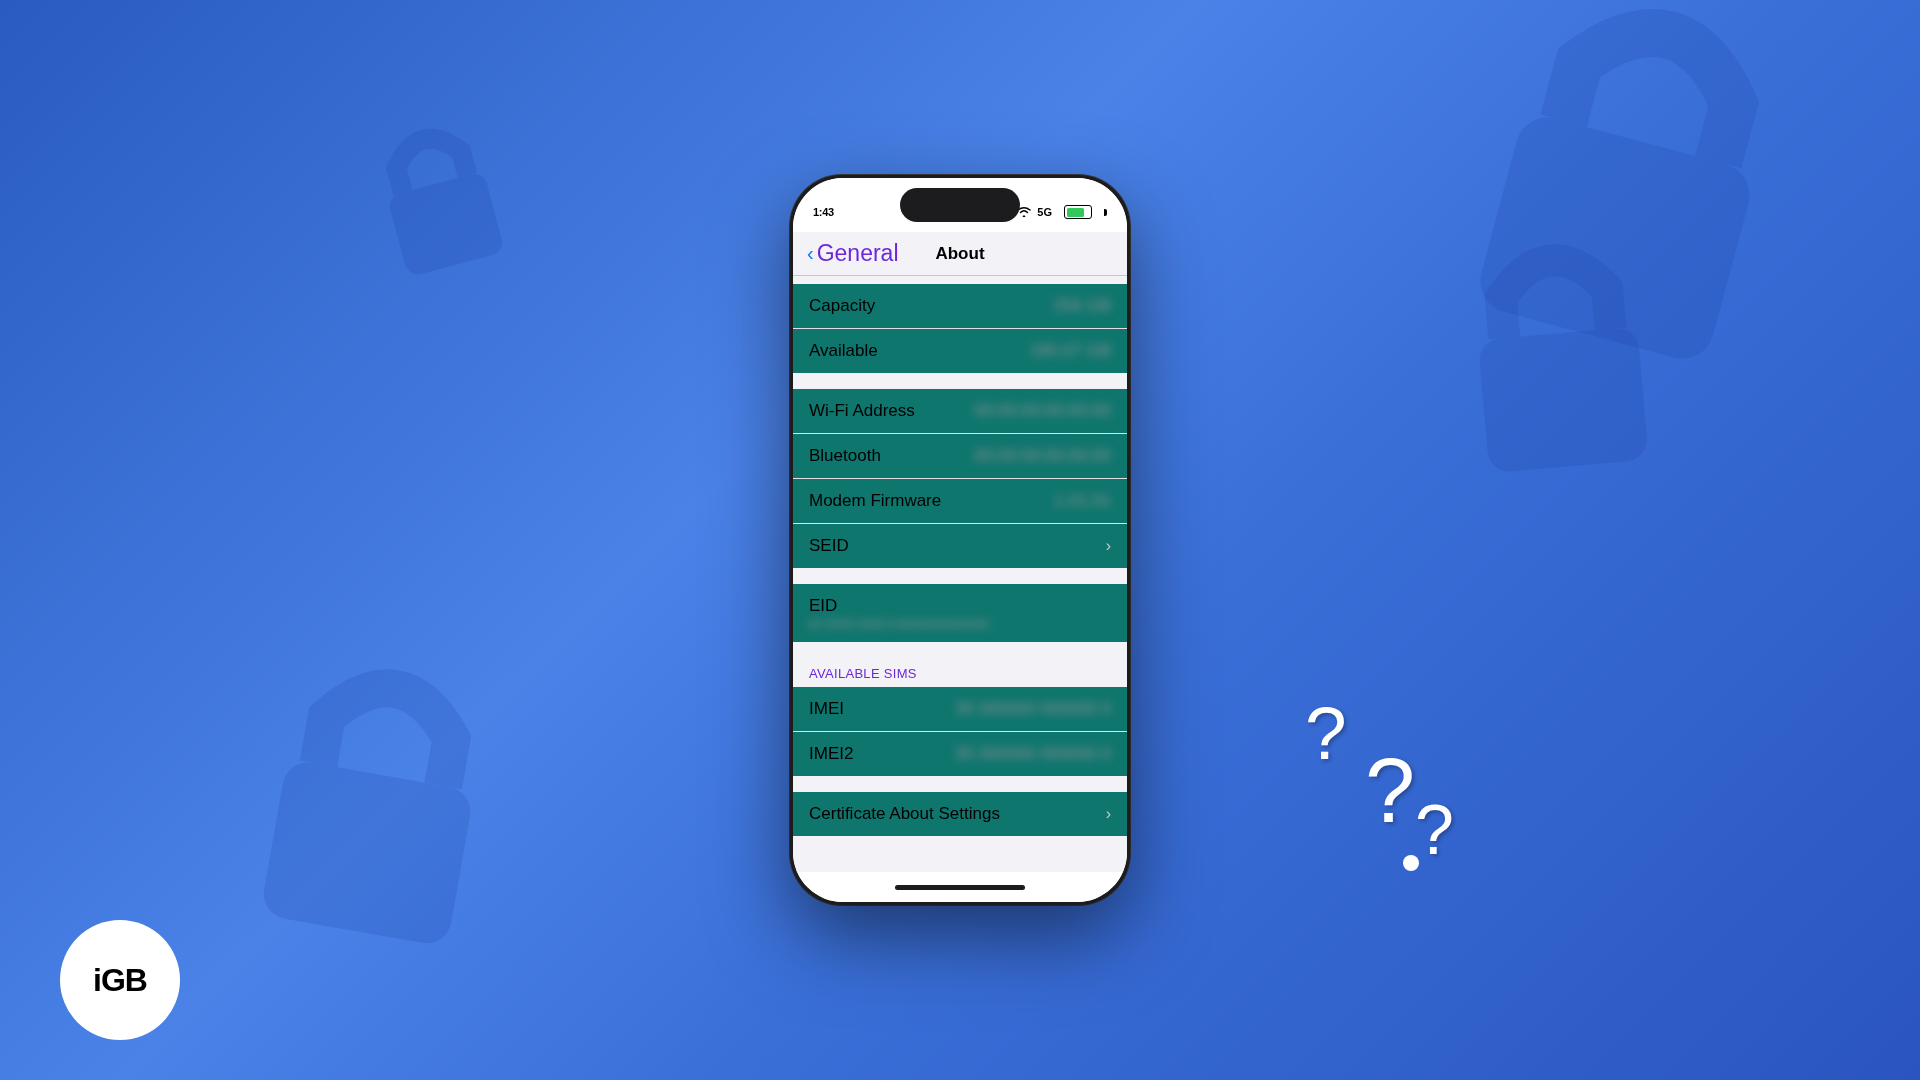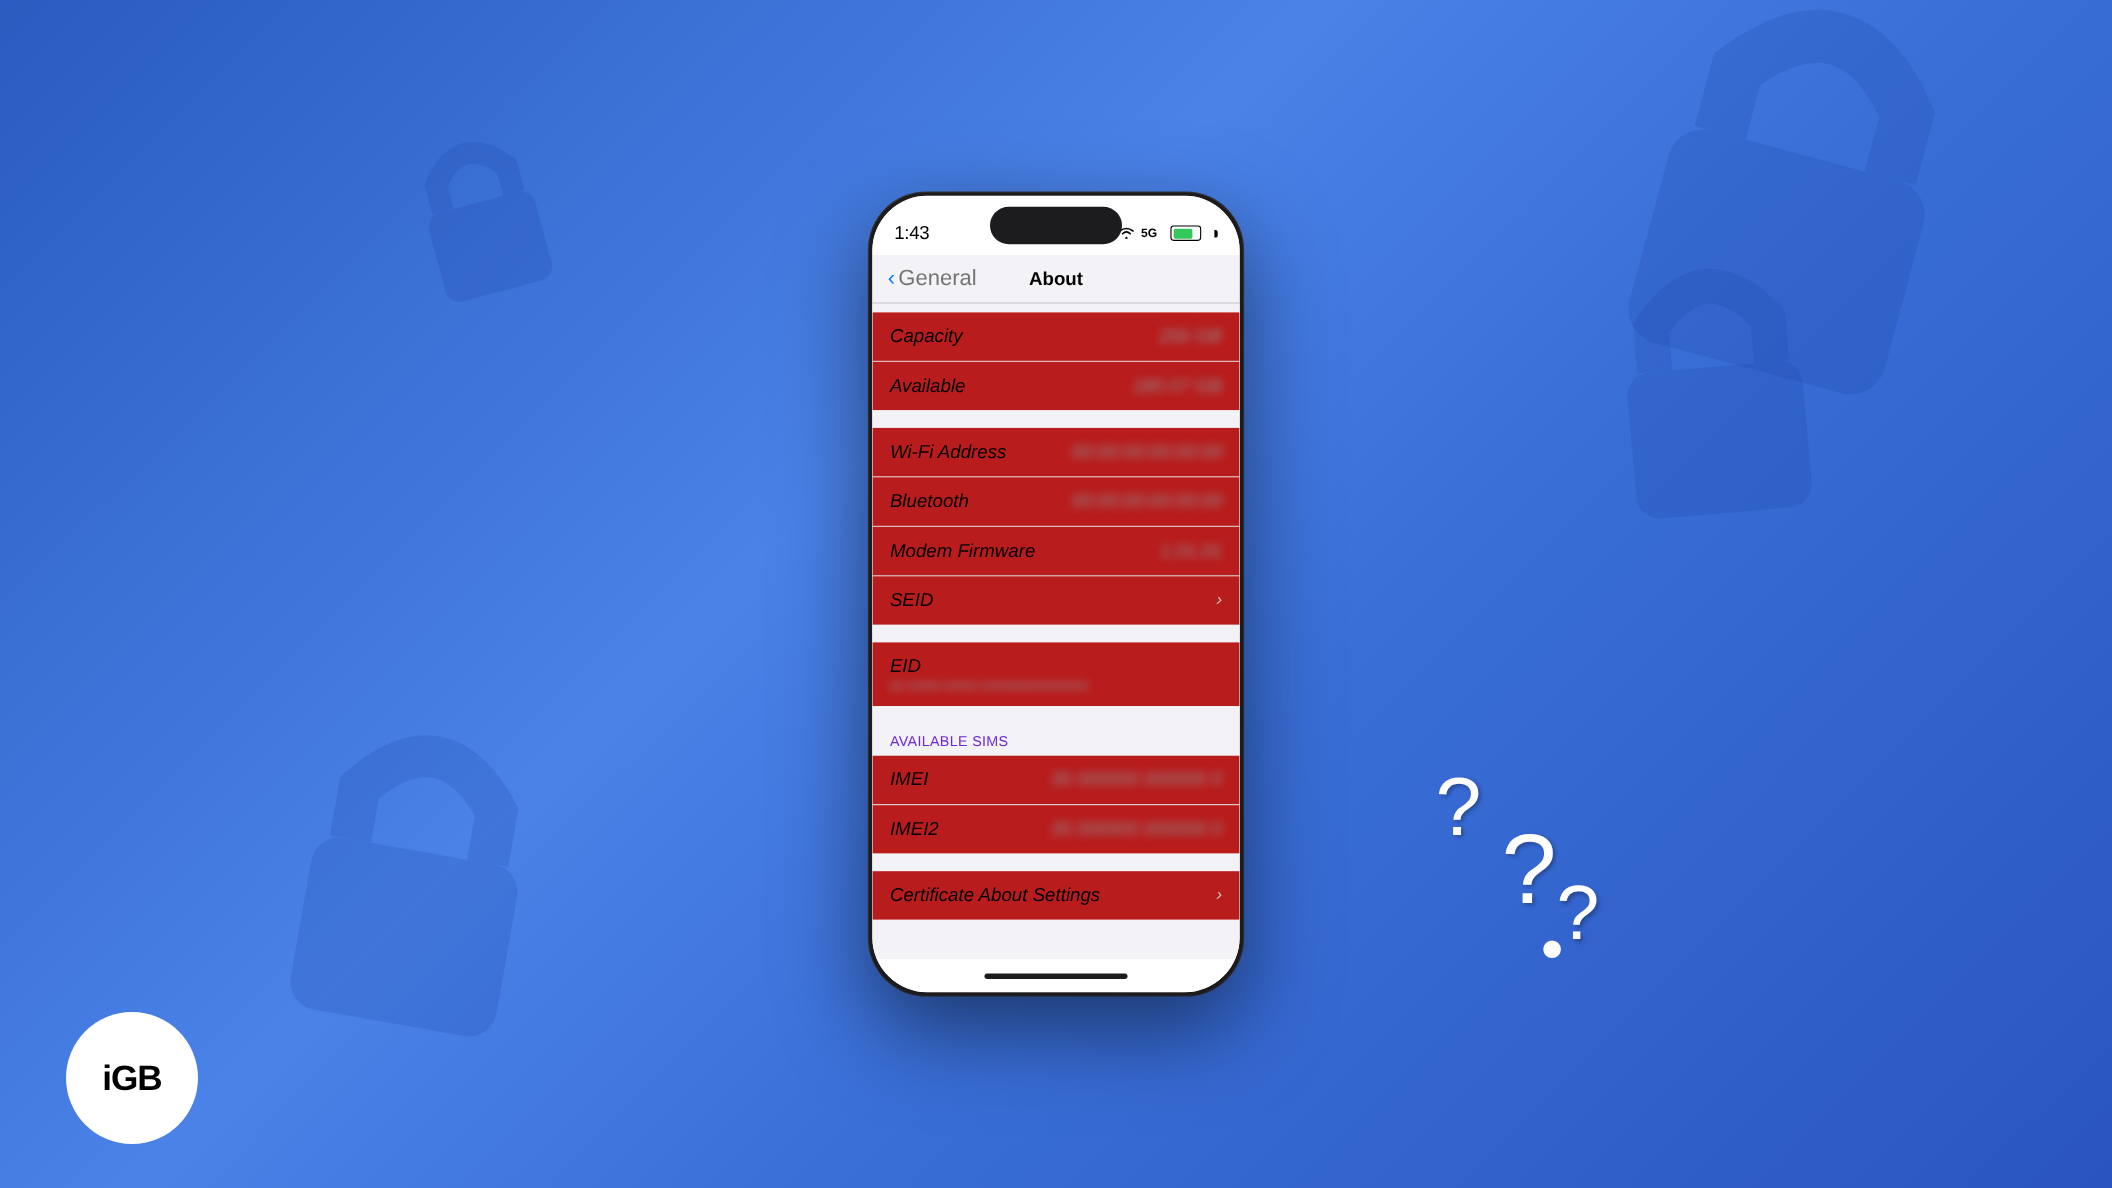--- a/index.html
+++ b/index.html
@@ -99,22 +99,22 @@
       background: white;
       display: flex;
       align-items: center;
       justify-content: space-between;
       padding: 14px 20px 0;
       flex-shrink: 0;
       position: relative;
     }
 
     .status-time {
-      font-size: 17px;
-      font-weight: 400;
+      font-size: 11px;
+      font-weight: 700;
       color: #000;
       letter-spacing: -0.3px;
       text-align: center;
     }
 
     
     .dynamic-island {
       position: absolute;
       top: 10px;
       left: 50%;
@@ -207,22 +207,22 @@
       font-size: 17px;
     }
 
     .nav-chevron {
       font-size: 20px;
       line-height: 1;
       margin-top: -1px;
     }
 
     .nav-back-text {
-      font-size: 20px;
-      color: #737373;
+      font-size: 23px;
+      color: #6d28d9;
     }
 
     .nav-title {
       font-size: 17px;
       font-weight: 600;
       color: #000;
     }
 
     
     .settings-list {
@@ -234,24 +234,23 @@
     .settings-group {
       background: white;
       margin-bottom: 0;
     }
 
     .settings-row {
       display: flex;
       align-items: center;
       justify-content: space-between;
       padding: 12px 16px;
-      background: #b91c1c;
+      background: #0f766e;
       border-bottom: 0.5px solid #e0e0e5;
       min-height: 44px;
-      font-style: italic;
     }
 
     .settings-row:last-child {
       border-bottom: none;
     }
 
     .row-label {
       font-size: 17px;
       color: #000;
     }

